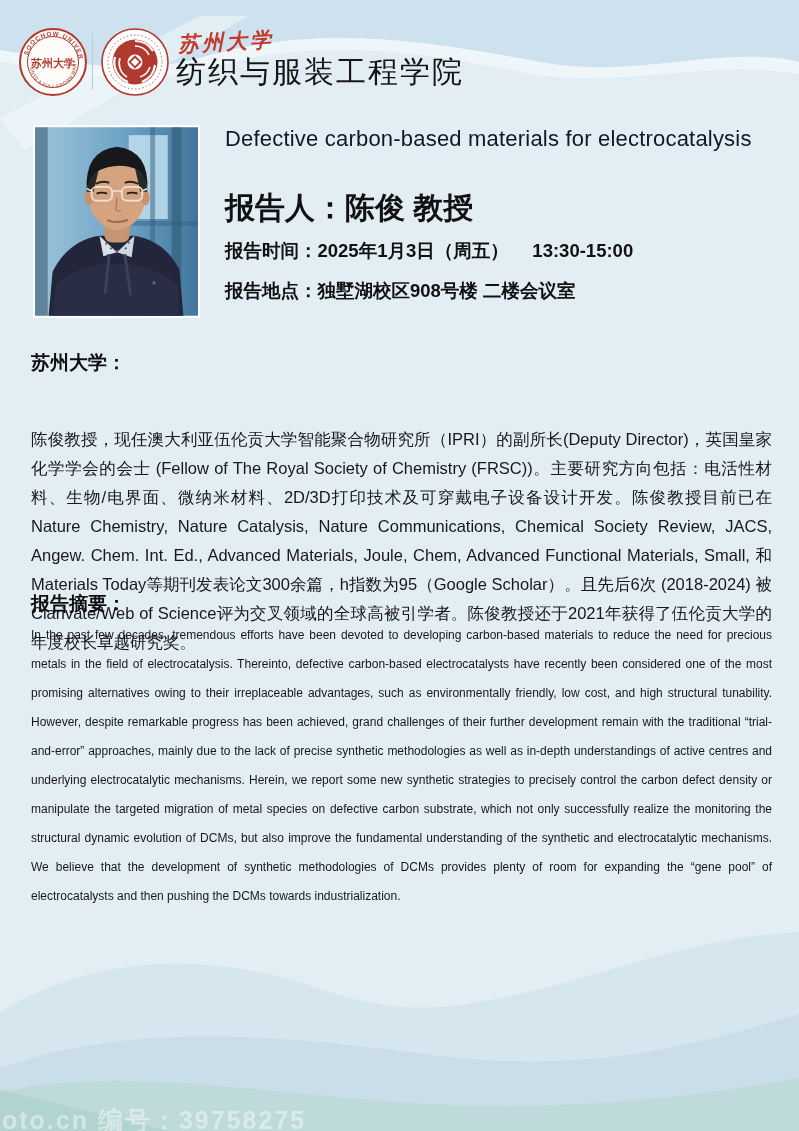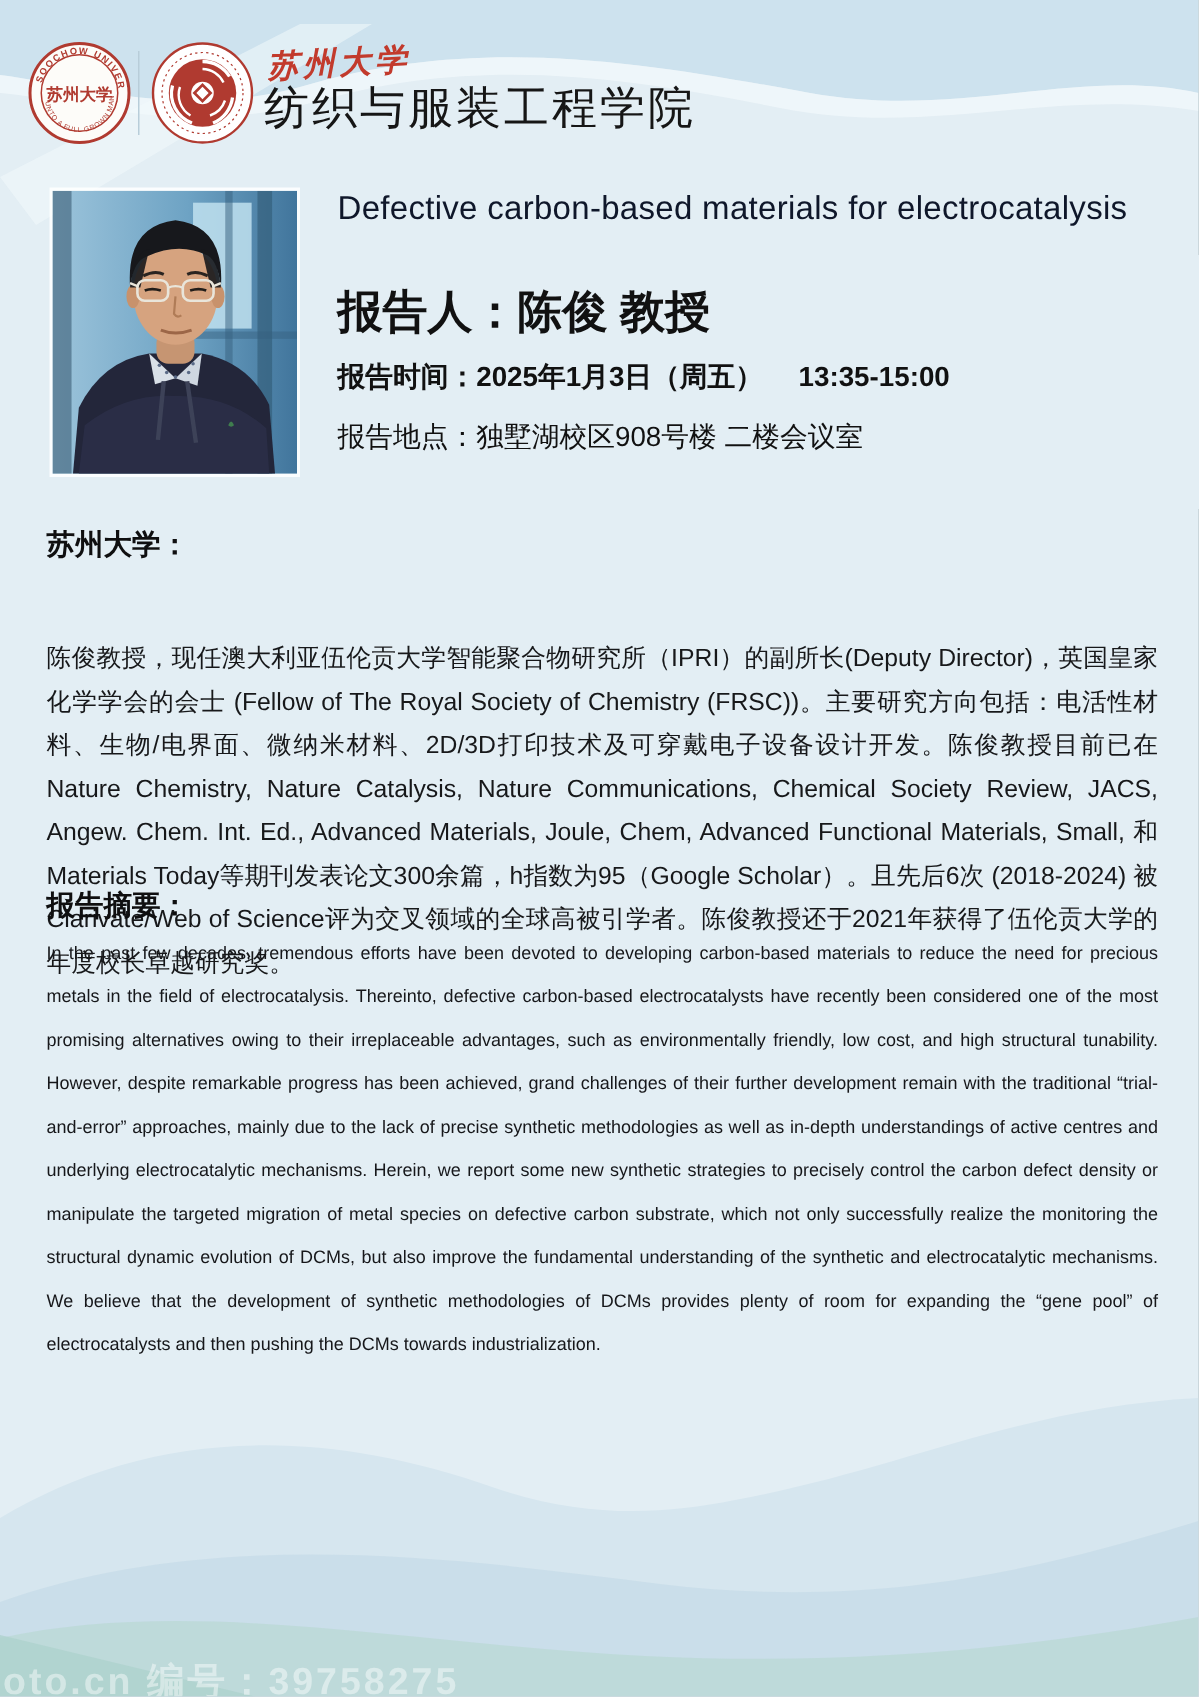--- a/index.html
+++ b/index.html
@@ -20,21 +20,21 @@
             color:#161616;letter-spacing:2px;}
 
   
   .photo{position:absolute;left:33px;top:125px;width:167px;height:193px;
          border:2px solid rgba(255,255,255,.85);box-sizing:border-box;}
   .talk-title{position:absolute;left:225px;top:126px;width:560px;font-size:22px;
          font-weight:400;color:#0f172a;letter-spacing:.2px;}
   .speaker-line{position:absolute;left:225px;top:176px;font-size:30px;font-weight:700;color:#111;margin-top:12px;}
   .time-line{position:absolute;left:225px;top:238px;font-size:18.5px;font-weight:700;
          color:#111;white-space:pre;}
-  .loc-line{position:absolute;left:225px;top:278px;font-size:18.5px;font-weight:400;color:#111;}
+  .loc-line{position:absolute;left:225px;top:278px;font-size:18.5px;font-weight:700;color:#111;}
 
   
   .bio-heading{position:absolute;left:31px;top:350px;font-size:19px;font-weight:700;color:#0f0f10;}
   .bio-text{position:absolute;left:31px;top:381px;width:741px;font-size:16.5px;line-height:29px;
          text-align:justify;color:#17181a;margin-top:44px;}
   
   .abs-heading{position:absolute;left:31px;top:591px;font-size:19px;font-weight:700;color:#0f0f10;}
   .abs-text{position:absolute;left:31px;top:621px;width:741px;font-size:12px;line-height:29px;
          text-align:justify;color:#16171a;}
 
@@ -152,21 +152,21 @@
     <path d="M94,68 Q100,66 105,68" stroke="#221d19" stroke-width="1.8" fill="none"></path>
 
     <path d="M84,72 L83,84 Q85,87 88,85" stroke="#b07c57" stroke-width="1.5" fill="none"></path>
     <path d="M74,95 Q84,99 95,95" stroke="#9c6647" stroke-width="2" fill="none"></path>
 
     <path d="M120,160 q2,-5 4,0 q-2,2 -4,0" fill="#3f7d4e"></path>
   </svg>
 
   <div class="talk-title layer">Defective carbon-based materials for electrocatalysis</div>
   <div class="speaker-line layer">报告人：陈俊 教授</div>
-  <div class="time-line layer">报告时间：2025年1月3日（周五）　 13:35-15:00</div>
+  <div class="time-line layer">报告时间：2025年1月3日（周五）　 13:30-15:00</div>
   <div class="loc-line layer">报告地点：独墅湖校区908号楼 二楼会议室</div>
 
   <div class="bio-heading layer">苏州大学：</div>
   <div class="bio-text layer">陈俊教授，现任澳大利亚伍伦贡大学智能聚合物研究所（IPRI）的副所长(Deputy Director)，英国皇家化学学会的会士 (Fellow of The Royal Society of Chemistry (FRSC))。主要研究方向包括：电活性材料、生物/电界面、微纳米材料、2D/3D打印技术及可穿戴电子设备设计开发。陈俊教授目前已在Nature Chemistry, Nature Catalysis, Nature Communications, Chemical Society Review, JACS, Angew. Chem. Int. Ed., Advanced Materials, Joule, Chem, Advanced Functional Materials, Small, 和Materials Today等期刊发表论文300余篇，h指数为95（Google Scholar）。且先后6次 (2018-2024) 被Clarivate/Web of Science评为交叉领域的全球高被引学者。陈俊教授还于2021年获得了伍伦贡大学的年度校长卓越研究奖。</div>
 
   <div class="abs-heading layer">报告摘要：</div>
   <div class="abs-text layer">In the past few decades, tremendous efforts have been devoted to developing carbon-based materials to reduce the need for precious metals in the field of electrocatalysis. Thereinto, defective carbon-based electrocatalysts have recently been considered one of the most promising alternatives owing to their irreplaceable advantages, such as environmentally friendly, low cost, and high structural tunability. However, despite remarkable progress has been achieved, grand challenges of their further development remain with the traditional “trial-and-error” approaches, mainly due to the lack of precise synthetic methodologies as well as in-depth understandings of active centres and underlying electrocatalytic mechanisms. Herein, we report some new synthetic strategies to precisely control the carbon defect density or manipulate the targeted migration of metal species on defective carbon substrate, which not only successfully realize the monitoring the structural dynamic evolution of DCMs, but also improve the fundamental understanding of the synthetic and electrocatalytic mechanisms. We believe that the development of synthetic methodologies of DCMs provides plenty of room for expanding the “gene pool” of electrocatalysts and then pushing the DCMs towards industrialization.</div>
 
   <div class="watermark layer">oto.cn  编号：39758275</div>
 

